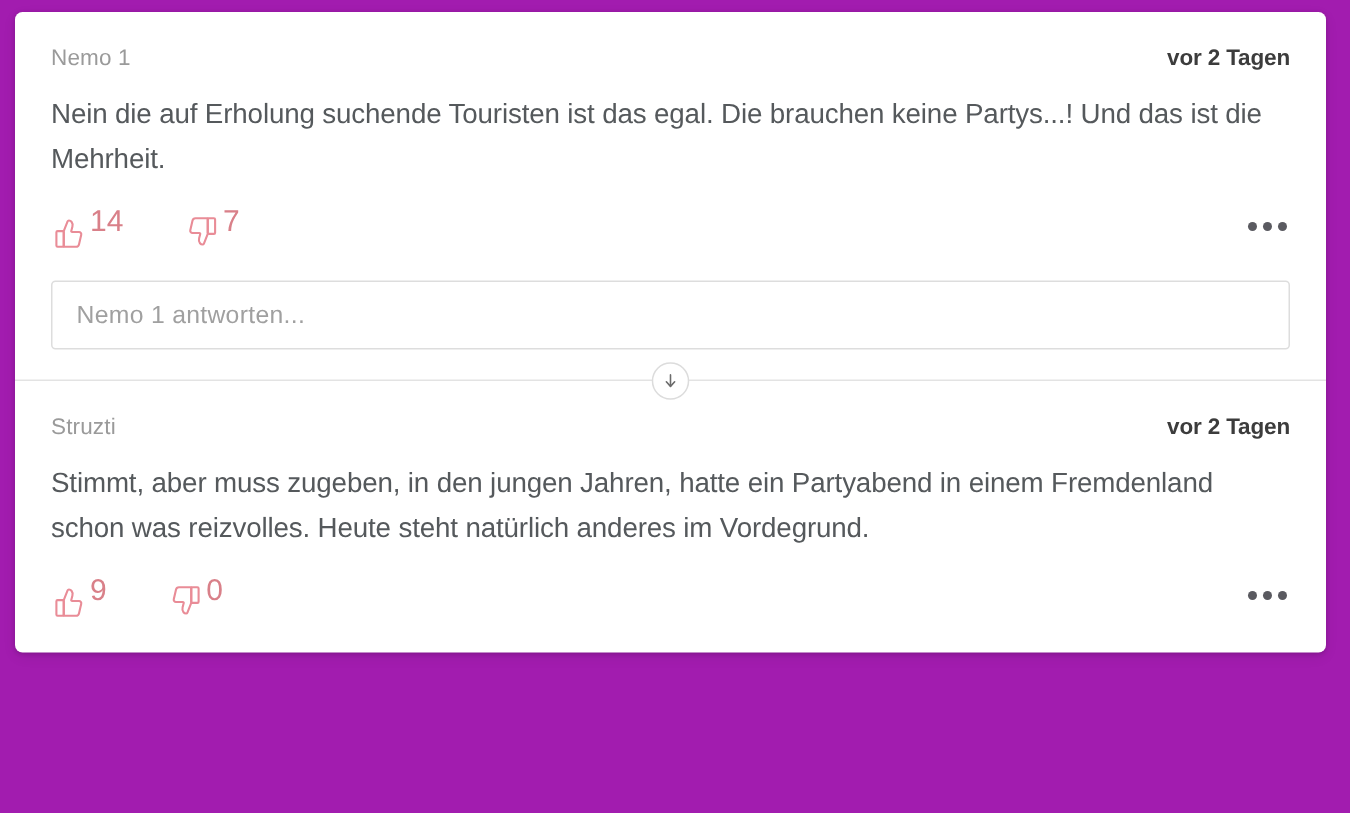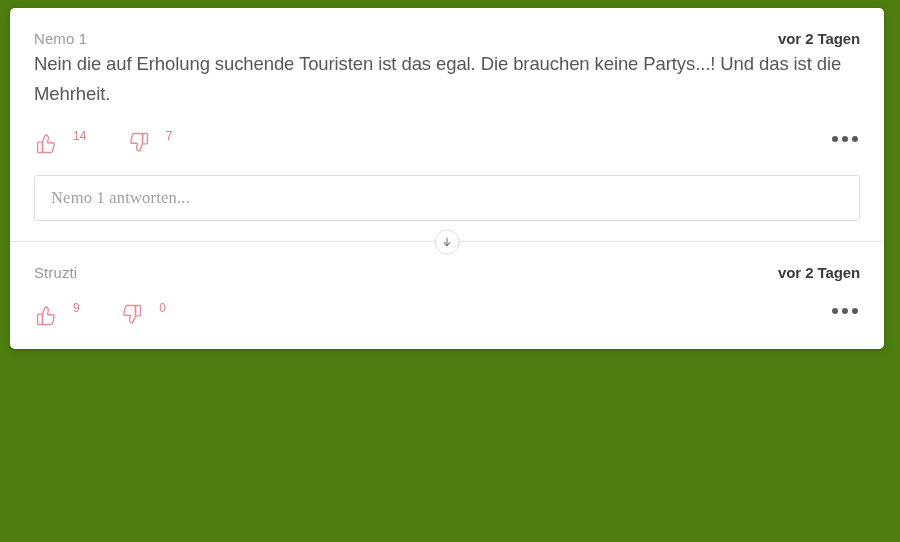--- a/index.html
+++ b/index.html
@@ -11,21 +11,21 @@
     height: 542px;
     background: #f2f2f2;
     font-family: "Liberation Sans", sans-serif;
     overflow: hidden;
   }
 
   #page {
     position: relative;
     width: 900px;
     height: 542px;
-    background: #4d7c0f;
+    background: #a21caf;
     box-sizing: border-box;
   }
 
   .comment-card {
     position: absolute;
     left: 10px;
     top: 8px;
     width: 874px;
     background: #ffffff;
     border-radius: 5px;
@@ -82,21 +82,21 @@
     right: 0;
     top: 1px;
     font-size: 15px;
     font-weight: bold;
     color: #3c3c3c;
     line-height: 16px;
     letter-spacing: -0.1px;
   }
 
   .body-text {
-    margin-top: 2px;
+    margin-top: 14px;
     font-size: 18.5px;
     line-height: 30px;
     color: #55595c;
     font-weight: 400;
     letter-spacing: -0.1px;
     max-width: 850px;
   }
 
   .actions {
     position: relative;
@@ -107,23 +107,23 @@
   .vote {
     display: inline-flex;
     align-items: flex-start;
     margin-right: 36px;
     cursor: pointer;
     color: #e98c97;
     line-height: 1;
   }
   .vote svg { display: block; }
   .vote .count {
-    font-size: 12px;
+    font-size: 20px;
     color: #d98089;
-    margin-left: 15px;
+    margin-left: 2px;
     margin-top: -2px;
     line-height: 14px;
   }
 
   .more-btn {
     position: absolute;
     right: 2px;
     top: 5px;
     display: flex;
     gap: 4px;
@@ -143,21 +143,21 @@
     border: 1px solid #dddddd;
     border-radius: 3px;
     background: #ffffff;
     box-sizing: border-box;
     display: flex;
     align-items: center;
     padding: 0 16px;
     cursor: text;
   }
   .reply-placeholder {
-    font-family: Liberation Serif, serif;
+    font-family: Liberation Sans, sans-serif;
     font-size: 16.5px;
     color: #a0a0a0;
     letter-spacing: 0.2px;
     line-height: 20px;
   }
 </style>
 </head>
 <body>
 
 <div id="page">
@@ -218,20 +218,21 @@
       </span>
     </div>
 
     <div class="comment">
 
       <div class="comment-head">
         <span class="author">Struzti</span>
         <span class="timestamp">vor 2 Tagen</span>
       </div>
 
+      <div class="body-text">Stimmt, aber muss zugeben, in den jungen Jahren, hatte ein Partyabend in einem Fremdenland schon was reizvolles. Heute steht natürlich anderes im Vordegrund.</div>
 
       <div class="actions">
 
         <span class="vote">
           <span>
             <svg width="24" height="24" viewBox="0 0 24 24" fill="none" stroke="#e98c97" stroke-width="1.4" stroke-linecap="round" stroke-linejoin="round">
               <path d="M8.5 21.5h8.2a2 2 0 0 0 1.95-1.55l1.5-6.4a1.5 1.5 0 0 0-1.46-1.85h-4.6a.6.6 0 0 1-.58-.76l.75-2.8c.3-1.15.1-2.4-.6-3.3a2.1 2.1 0 0 0-1.7-.84c-.4 0-.75.25-.9.62L8.5 11.1z"></path>
               <rect x="3.6" y="11.1" width="4.9" height="10.4" rx="0.8"></rect>
             </svg>
           </span>

